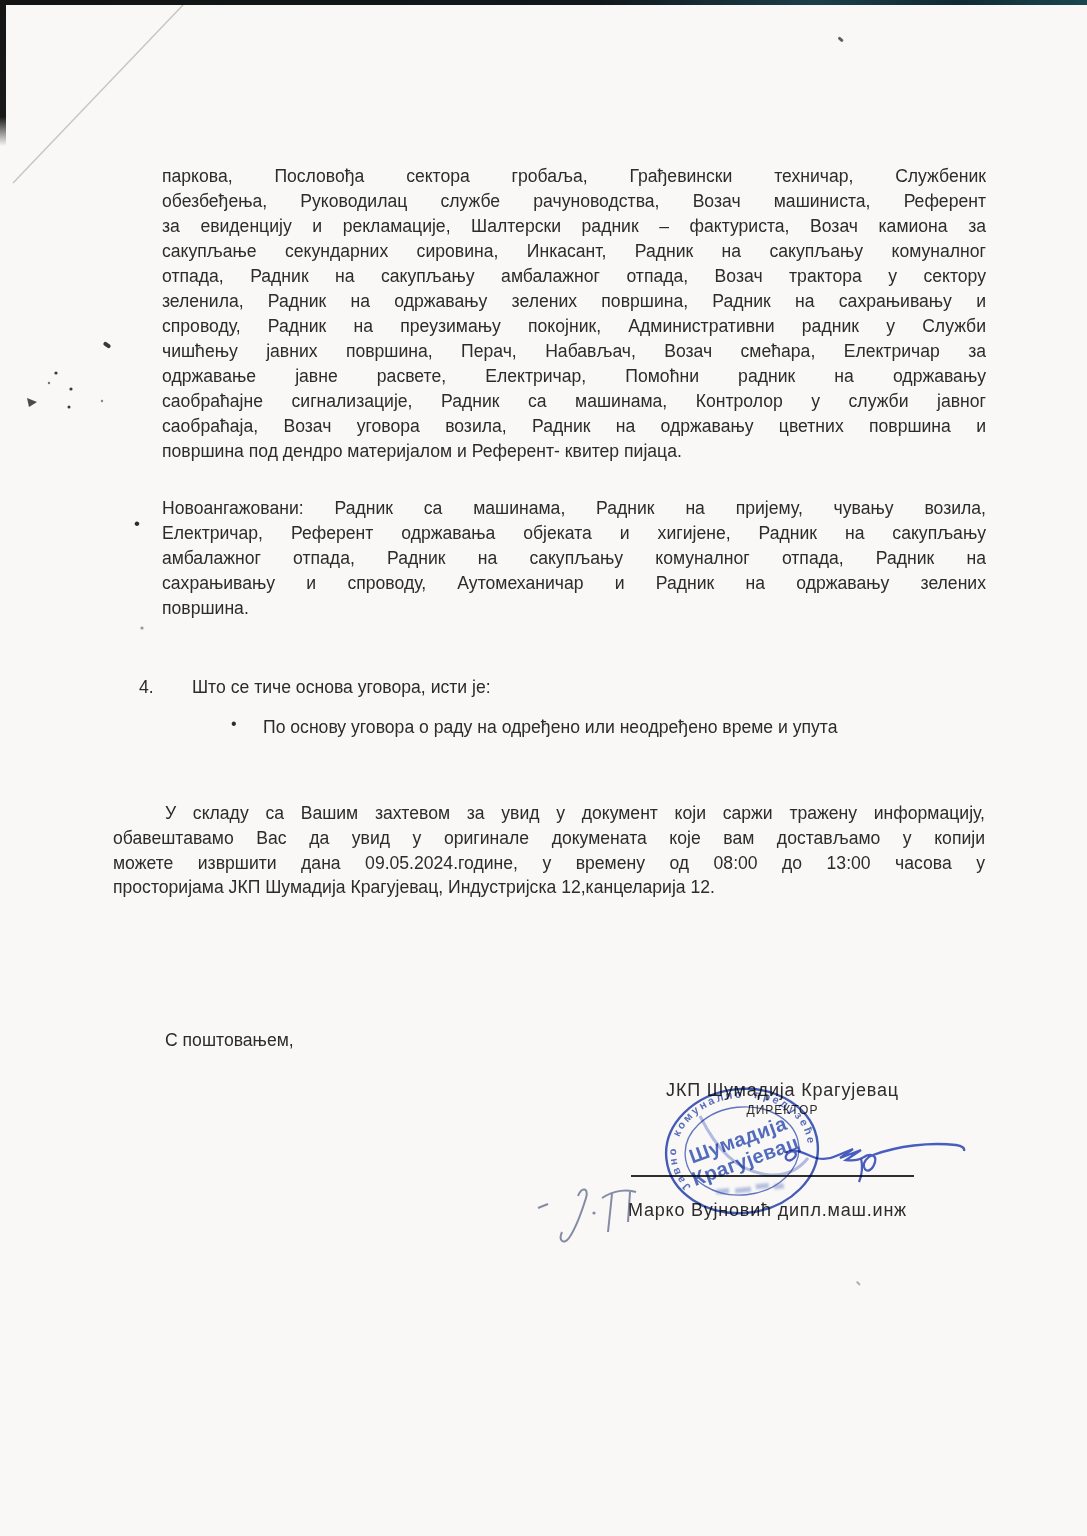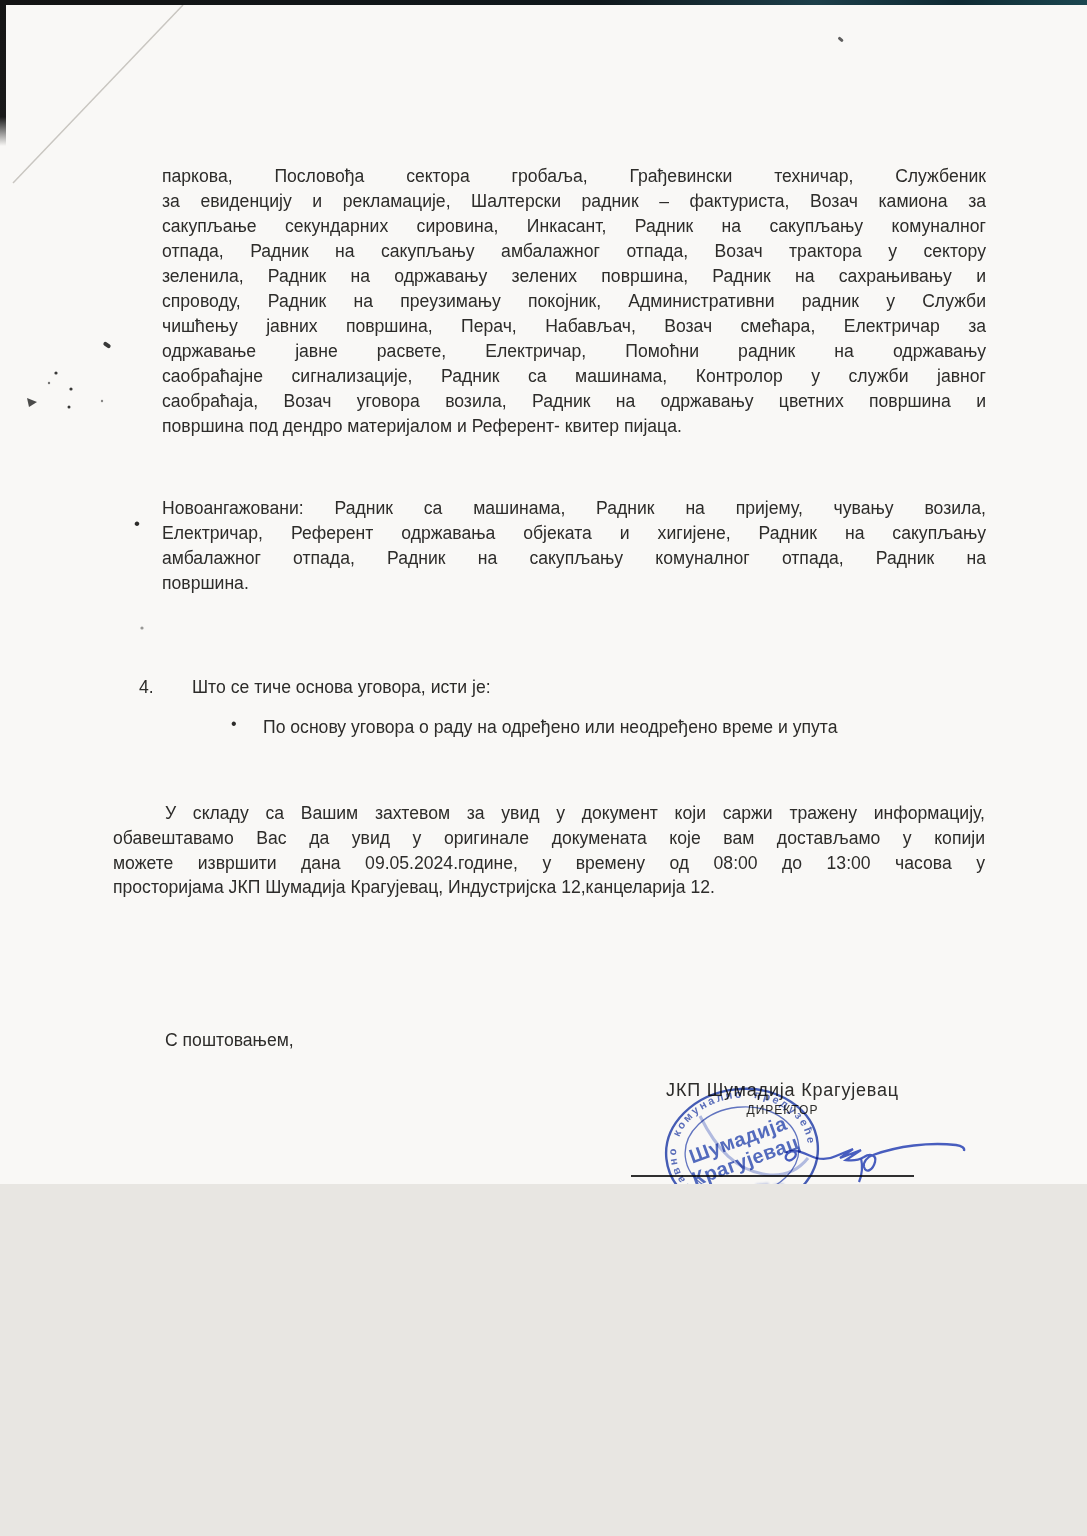--- a/index.html
+++ b/index.html
@@ -1,18 +1,18 @@
 <!DOCTYPE html>
 <html><head>
 <meta charset="utf-8">
 <style>
   html,body{margin:0;padding:0;background:#e8e6e2;}
   .page{
     position:relative;
-    width:1087px;height:1184px;
+    width:1087px;height:1536px;
     background:#f9f8f6;
     overflow:hidden;
     font-family:"Liberation Sans", sans-serif;
     color:#2d2c2a;
   }
   
   .scan-top{position:absolute;top:0;left:0;width:1087px;height:5px;
     background:linear-gradient(90deg,#141414 0%,#10181c 55%,#1d3f4a 75%,#0f2a33 88%,#1b4750 100%);}
   .scan-left{position:absolute;top:0;left:0;width:6px;height:146px;
     background:linear-gradient(180deg,#151515 0%,#1a1a1a 80%,rgba(20,20,20,0) 100%);}
@@ -52,37 +52,39 @@
 </head>
 <body>
 
 <div class="page">
 
   <div class="scan-top"></div>
   <div class="scan-left"></div>
 
   <div class="txt para blockA">
       <div class="pline">паркова, Пословођа сектора гробаља, Грађевински техничар, Службеник</div>
+      <div class="pline">обезбеђења, Руководилац службе рачуноводства, Возач машиниста, Референт</div>
       <div class="pline">за евиденцију и рекламације, Шалтерски радник – фактуриста, Возач камиона за</div>
       <div class="pline">сакупљање секундарних сировина, Инкасант, Радник на сакупљању комуналног</div>
       <div class="pline">отпада, Радник на сакупљању амбалажног отпада, Возач трактора у сектору</div>
       <div class="pline">зеленила, Радник на одржавању зелених површина, Радник на сахрањивању и</div>
       <div class="pline">спроводу, Радник на преузимању покојник, Административни радник у Служби</div>
       <div class="pline">чишћењу јавних површина, Перач, Набављач, Возач смећара, Електричар за</div>
       <div class="pline">одржавање јавне расвете, Електричар, Помоћни радник на одржавању</div>
       <div class="pline">саобраћајне сигнализације, Радник са машинама, Контролор у служби јавног</div>
       <div class="pline">саобраћаја, Возач уговора возила, Радник на одржавању цветних површина и</div>
       <div class="pline">површина под дендро материјалом и Референт- квитер пијаца.</div>
     </div>
 
   <span class="bulletB">•</span>
   <div class="txt para blockB">
       <div class="pline">Новоангажовани: Радник са машинама, Радник на пријему, чувању возила,</div>
       <div class="pline">Електричар, Референт одржавања објеката и хигијене, Радник на сакупљању</div>
       <div class="pline">амбалажног отпада, Радник на сакупљању комуналног отпада, Радник на</div>
+      <div class="pline">сахрањивању и спроводу, Аутомеханичар и Радник на одржавању зелених</div>
       <div class="pline">површина.</div>
     </div>
 
   <span class="item4num">4.</span>
   <span class="item4txt">Што се тиче основа уговора, исти је:</span>
 
   <span class="bulletSub">•</span>
   <div class="txt para subpara">
       <div class="pline">По основу уговора о раду на одређено или неодређено време и упута</div>
     </div>

